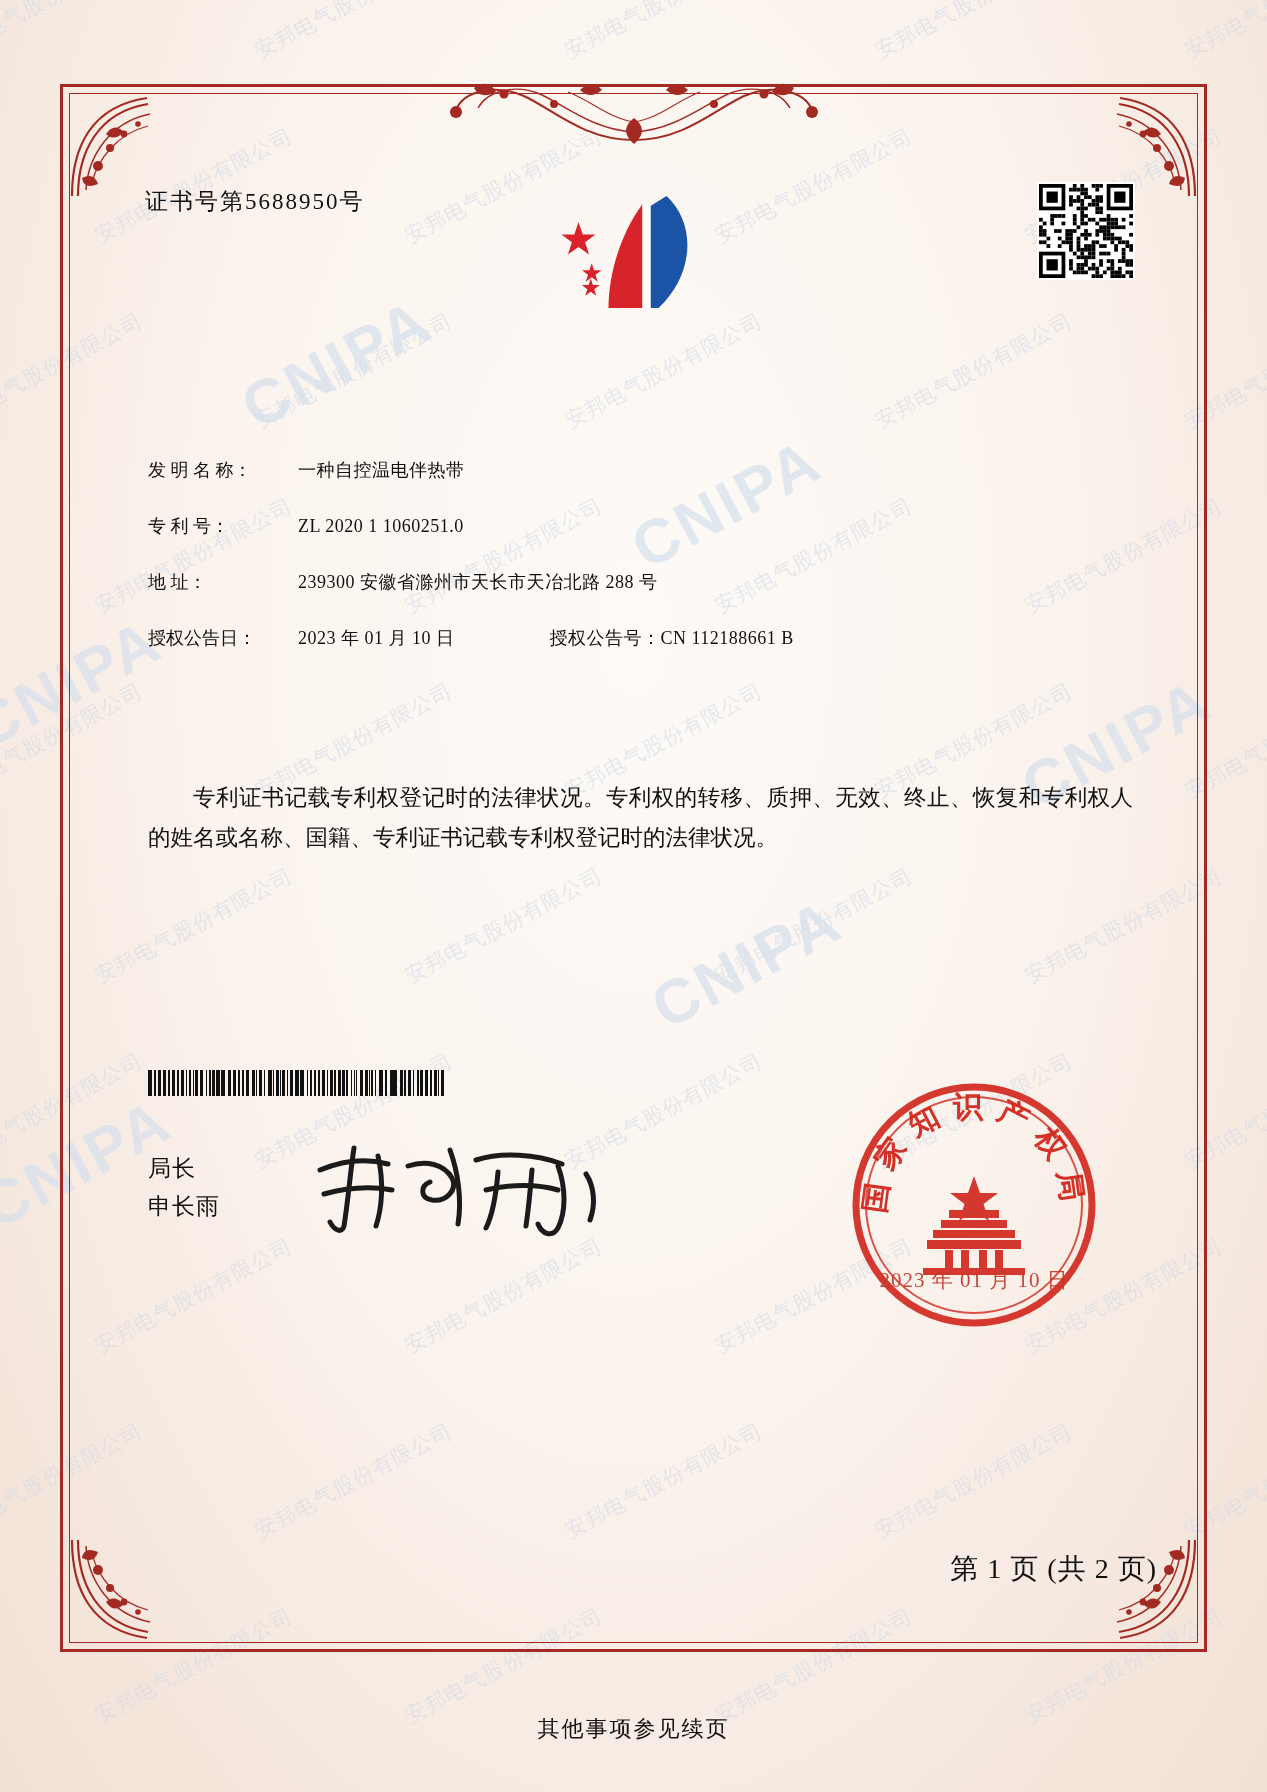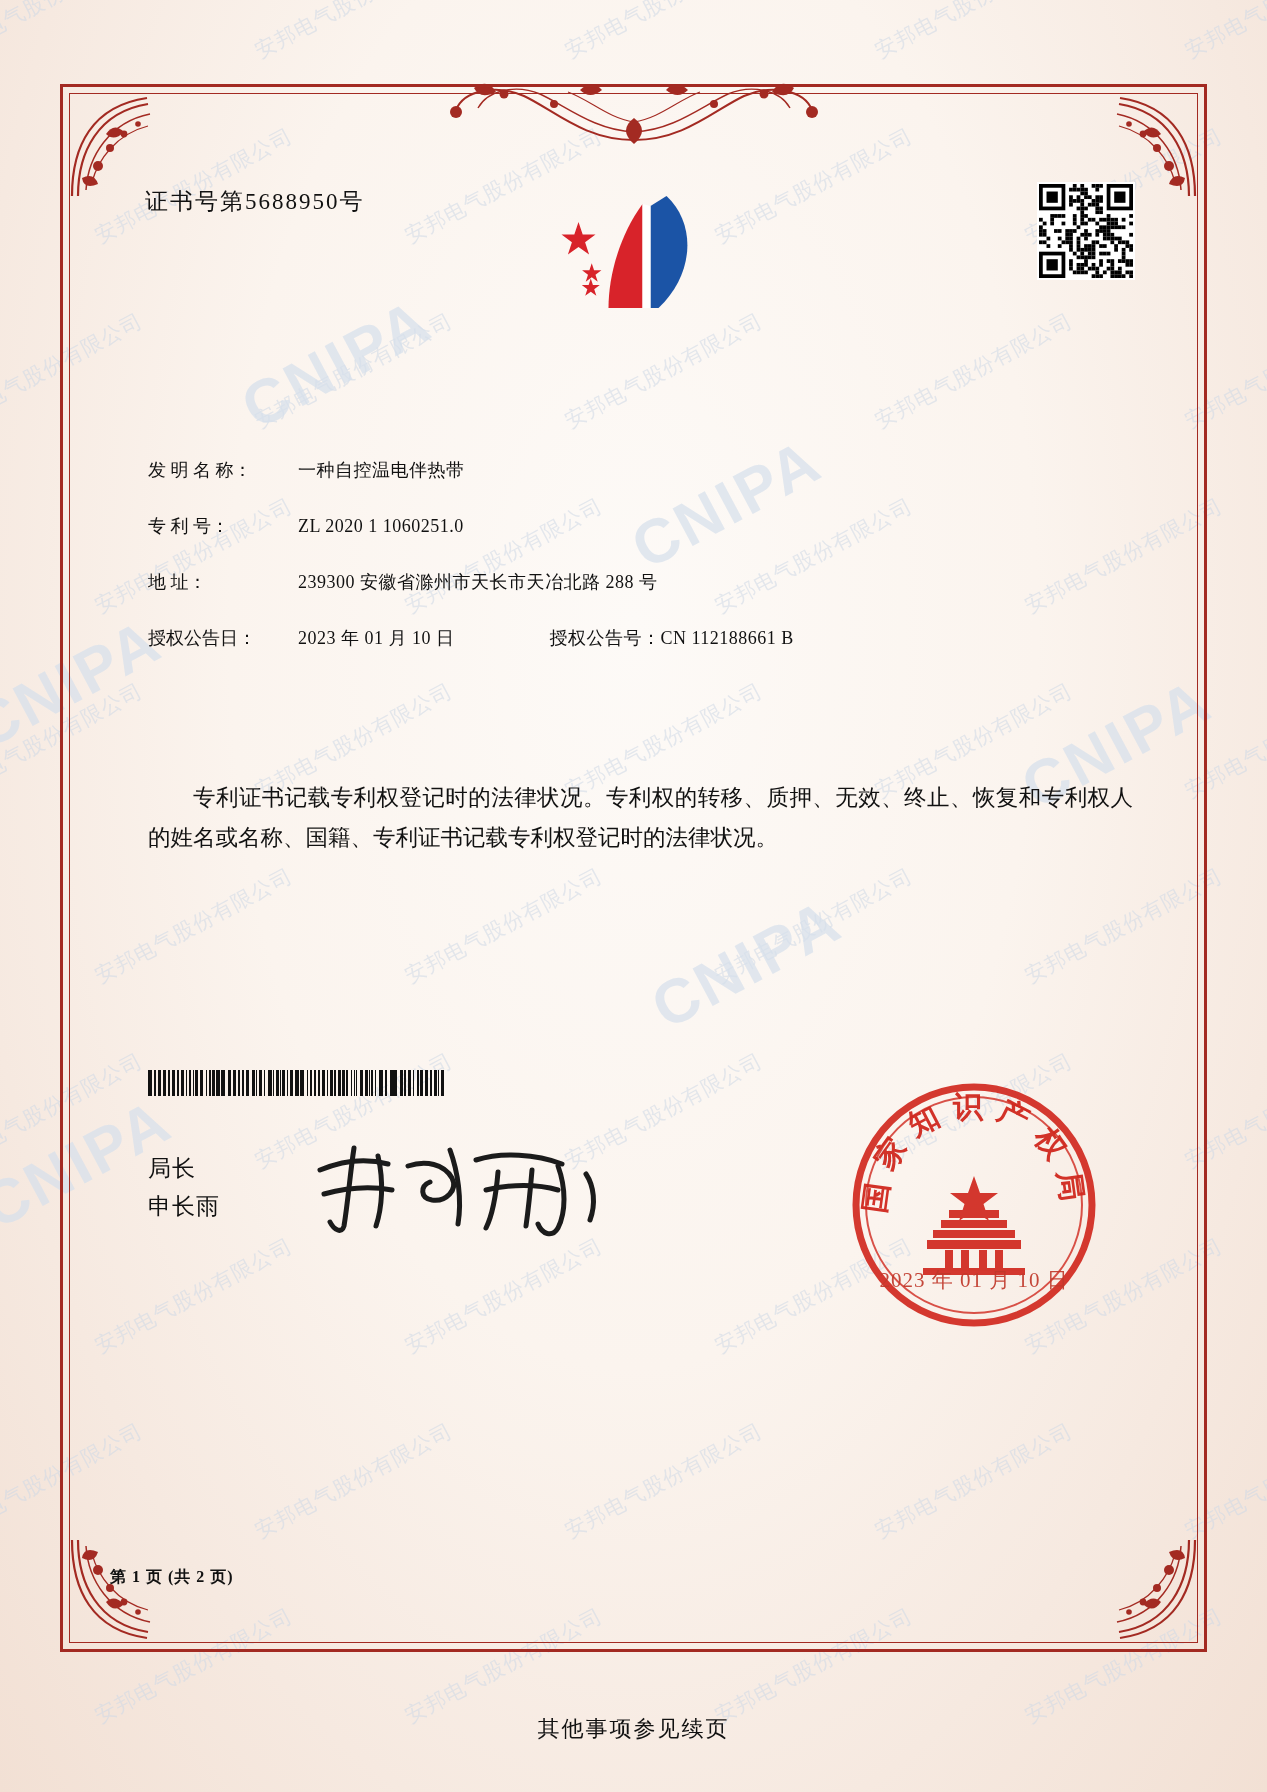--- a/index.html
+++ b/index.html
@@ -215,25 +215,24 @@
     color: #c0392b;
     letter-spacing: 1px;
     font-family: "Liberation Serif", serif;
     opacity: .92;
   }
 
   .page-num {
     position: absolute;
     left: 0; right: 0;
     bottom: 14px;
-    text-align: left;
-    font-size: 16px;
+    text-align: right;
+    font-size: 28px;
     color: #111;
     letter-spacing: 1px;
-    font-weight: bold;
   }
 
   .footer-note {
     position: absolute;
     left: 0; right: 0;
     bottom: 48px;
     text-align: center;
     font-size: 22px;
     color: #111;
     letter-spacing: 2px;

